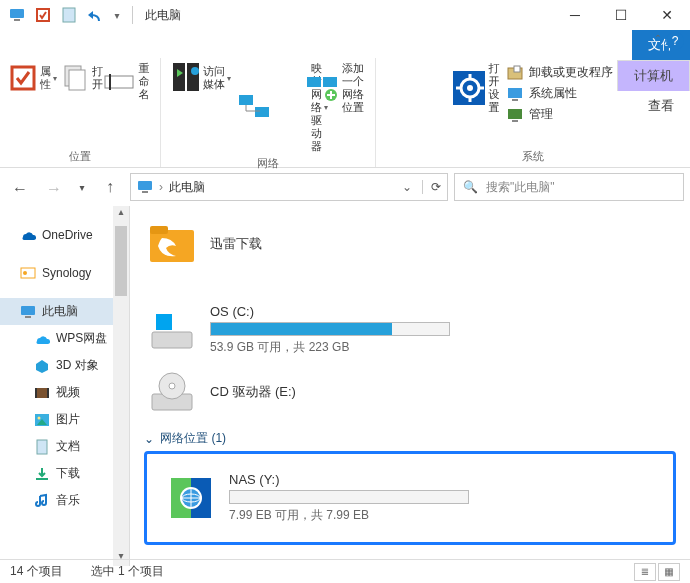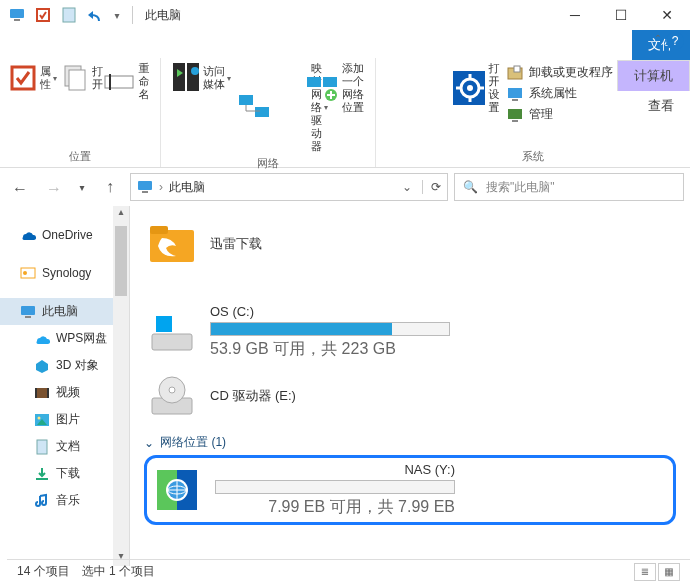--- a/index.html
+++ b/index.html
@@ -54,25 +54,25 @@
 .vscroll .thumb { position: absolute; top: 20px; left: 2px; right: 2px; height: 70px; background: #c8c8c8; }
 .vscroll .arr { position: absolute; left: 0; right: 0; height: 16px; text-align: center; color: #666; font-size: 10px; }
 
 .content { flex: 1; padding: 8px 14px; overflow: hidden; }
 .item { display: flex; align-items: center; gap: 14px; padding: 6px 4px; }
 .bigic { width: 48px; height: 48px; flex-shrink: 0; display: flex; align-items: center; justify-content: center; }
 .itembody { display: flex; flex-direction: column; gap: 3px; }
 .iname { font-size: 13px; }
 .ibar { width: 240px; height: 14px; border: 1px solid #bbb; background: #f4f4f4; position: relative; }
 .ibar .fill { position: absolute; left: 0; top: 0; bottom: 0; background: #26a0da; }
-.istat { font-size: 16px; color: #666; }
+.istat { font-size: 12px; color: #666; }
 .section-header { display: flex; align-items: center; gap: 6px; color: #1e4e79; font-size: 12px; margin-top: 8px; margin-bottom: 4px; }
-.highlight-box { border: 3px solid #1979ff; border-radius: 12px; padding: 2px; margin-top: 2px; text-align: right; }
-
-.statusbar { position: absolute; bottom: 0; left: 7px; right: 0; height: 24px; border-top: 1px solid #ddd; display: flex; align-items: center; padding: 0 10px; gap: 12px; font-size: 12px; color: #444; }
+.highlight-box { border: 3px solid #1979ff; border-radius: 4px; padding: 16px; margin-top: 2px; }
+
+.statusbar { position: absolute; bottom: 0; left: 0; right: 0; height: 24px; border-top: 1px solid #ddd; display: flex; align-items: center; padding: 0 10px; gap: 28px; font-size: 12px; color: #444; }
 .statusbar .viewbtns { margin-left: auto; display: flex; gap: 2px; }
 .viewbtn { width: 22px; height: 18px; border: 1px solid #ccc; display: flex; align-items: center; justify-content: center; font-size: 10px; color: #666; }
 
 svg { display: block; }
 </style>
 </head>
 <body>
 
 <div class="titlebar">
   <div class="qat">

